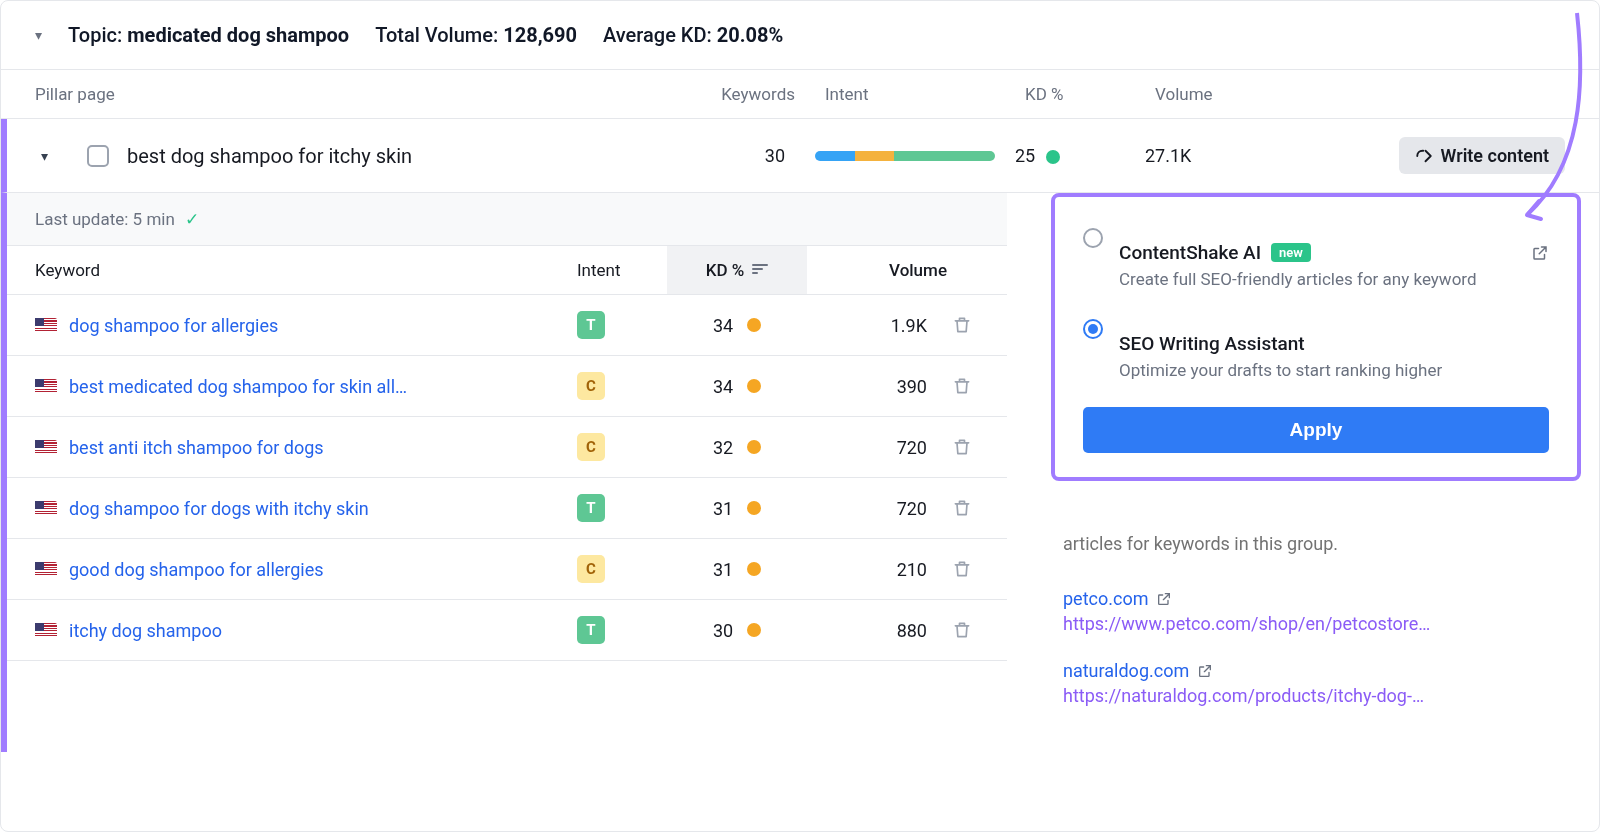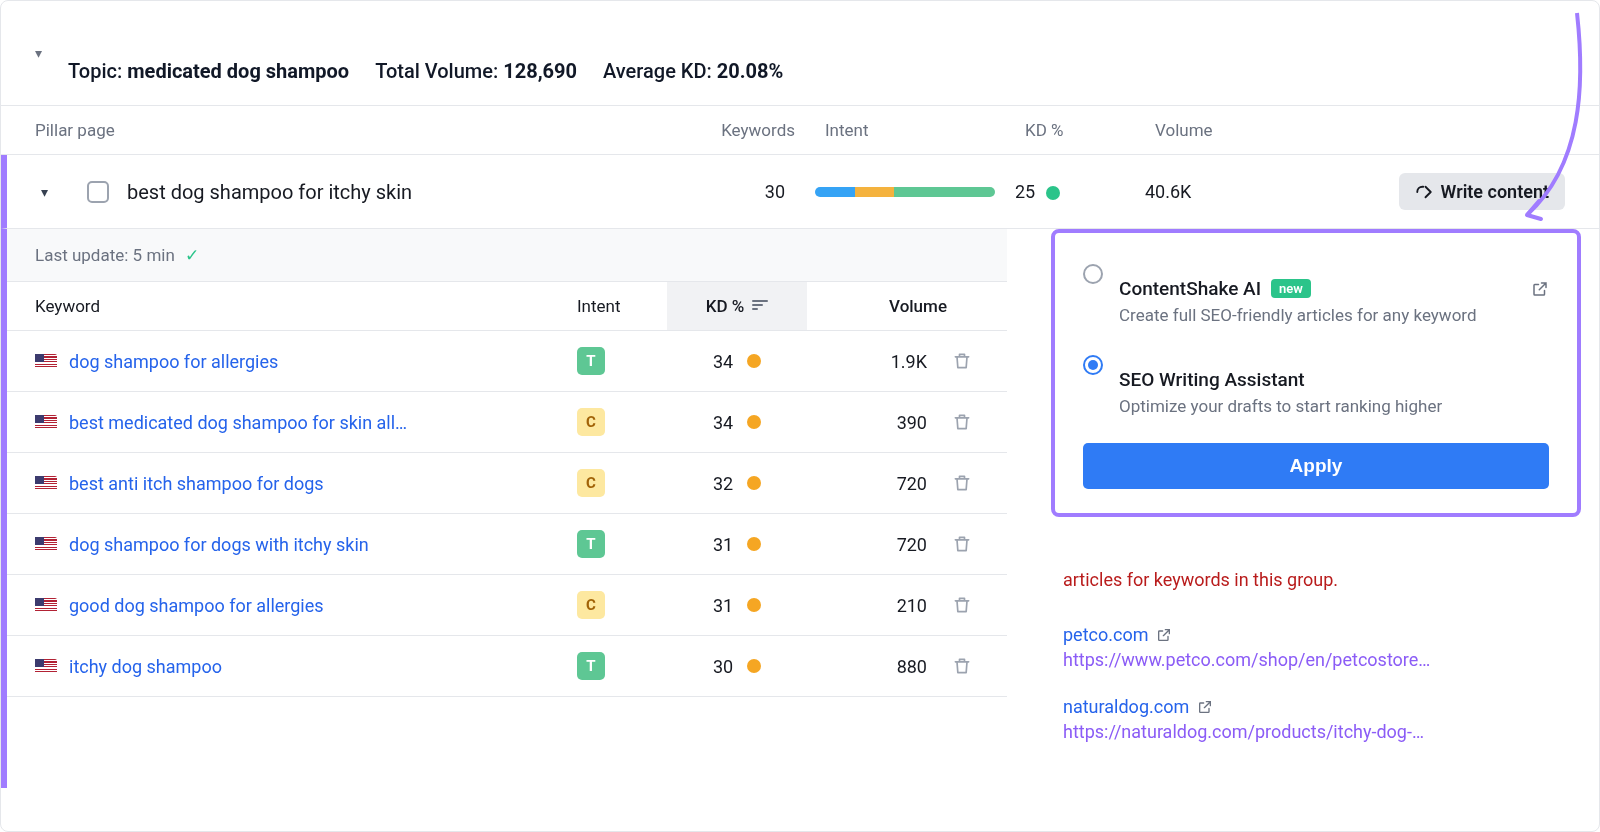--- a/index.html
+++ b/index.html
@@ -1,21 +1,21 @@
 <!DOCTYPE html>
 <html><head>
 <meta charset="utf-8">
 <style>
 * { box-sizing: border-box; margin: 0; padding: 0; }
 body { font-family: -apple-system, BlinkMacSystemFont, "Segoe UI", Roboto, Helvetica, Arial, sans-serif; background: #fff; color: #171A22; font-size: 15px; }
 .frame { width: 1600px; height: 832px; position: relative; border: 1px solid #E5E7EB; border-radius: 8px; overflow: hidden; }
 
 .topic-bar { display: flex; align-items: center; gap: 26px; padding: 22px 34px; border-bottom: 1px solid #E5E7EB; font-size: 20px; font-weight: 500; }
 .topic-bar .chev { color: #6B7280; font-size: 14px; transform: rotate(0deg); }
-.topic-bar .lbl { color: #111827; margin-top: 36px; }
+.topic-bar .lbl { color: #111827; }
 .topic-bar .bold { font-weight: 700; }
 
 .header-row { display: flex; align-items: center; padding: 14px 34px; border-bottom: 1px solid #E5E7EB; color: #6B7280; font-size: 17px; }
 .col-pillar { flex: 0 0 650px; }
 .col-kw { flex: 0 0 140px; text-align: right; padding-right: 30px; }
 .col-intent { flex: 0 0 200px; }
 .col-kd { flex: 0 0 130px; }
 .col-vol { flex: 0 0 160px; }
 .col-act { flex: 1 1 auto; }
 
@@ -71,21 +71,21 @@
 .radio { width:20px; height:20px; border-radius:50%; border:2px solid #9CA3AF; margin-top:3px; flex-shrink:0; position:relative; }
 .radio.sel { border-color:#2F7BF5; }
 .radio.sel::after { content:""; position:absolute; left:3px; top:3px; width:10px; height:10px; border-radius:50%; background:#2F7BF5; }
 .opt-txt { flex:1; }
 .opt-title { font-size:19px; font-weight:500; color:#171A22; display:flex; align-items:center; gap:10px;margin-top:16px; }
 .new-badge { background:#2BC48A; color:#fff; font-size:13px; padding:2px 8px; border-radius:4px; font-weight:600; }
 .ext-icon { width:18px; height:18px; color:#6B7280; margin-left:auto; }
 .opt-desc { font-size:17px; color:#6B7280; margin-top:4px; line-height:1.4; }
 .apply-btn { width:100%; background:#2F7BF5; color:#ffffff; font-size:19px; font-weight:600; padding:12px; border:none; border-radius:5px; cursor:pointer; text-align:center; margin-top:8px; }
 
-.behind-text { color:#b91c1c; font-size:18px; margin-top: 340px; padding-left:12px; }
+.behind-text { color:#737373; font-size:18px; margin-top: 340px; padding-left:12px; }
 .serp { margin-top: 34px; padding-left:12px; }
 .serp .domain { color:#2563EB; font-size:18px; display:inline-flex; align-items:center; gap:8px; }
 .serp .url { color:#8b5cf6; font-size:18px; margin-top:4px; }
 .serp-block { margin-bottom: 26px; }
 
 .arrow-svg { position:absolute; top:4px; right:12px; width:120px; height:260px; pointer-events:none; z-index:50; }
 
 .sort-icon { width:16px; height:12px; display:inline-block; }
 .sort-icon span { display:block; height:2px; background:#6B7280; margin-bottom:2px; border-radius:1px; }
 .sort-icon span:nth-child(1){ width:16px; }
@@ -136,21 +136,21 @@
       <div class="intent-bar">
         <div class="intent-seg seg-blue" style="width:22%"></div>
         <div class="intent-seg seg-yellow" style="width:22%"></div>
         <div class="intent-seg seg-green" style="width:56%"></div>
       </div>
     </div>
     <div class="col-kd" style="flex:0 0 130px; font-size:18px;">
       <span>25</span>
       <span class="kd-dot dot-green"></span>
     </div>
-    <div class="col-vol" style="flex:0 0 160px; font-size:18px;">40.6K</div>
+    <div class="col-vol" style="flex:0 0 160px; font-size:18px;">27.1K</div>
     <div class="col-act" style="text-align:right;">
       <span class="write-btn">
         <svg viewBox="0 0 24 24">
             <path d="M14 5l7 7-7 7M3 12c0-4 3-7 7-7h1" fill="none" stroke="#171A22" stroke-width="2.5" stroke-linecap="round" stroke-linejoin="round"></path>
           </svg>
         <span>Write content</span>
       </span>
     </div>
   </div>
 

